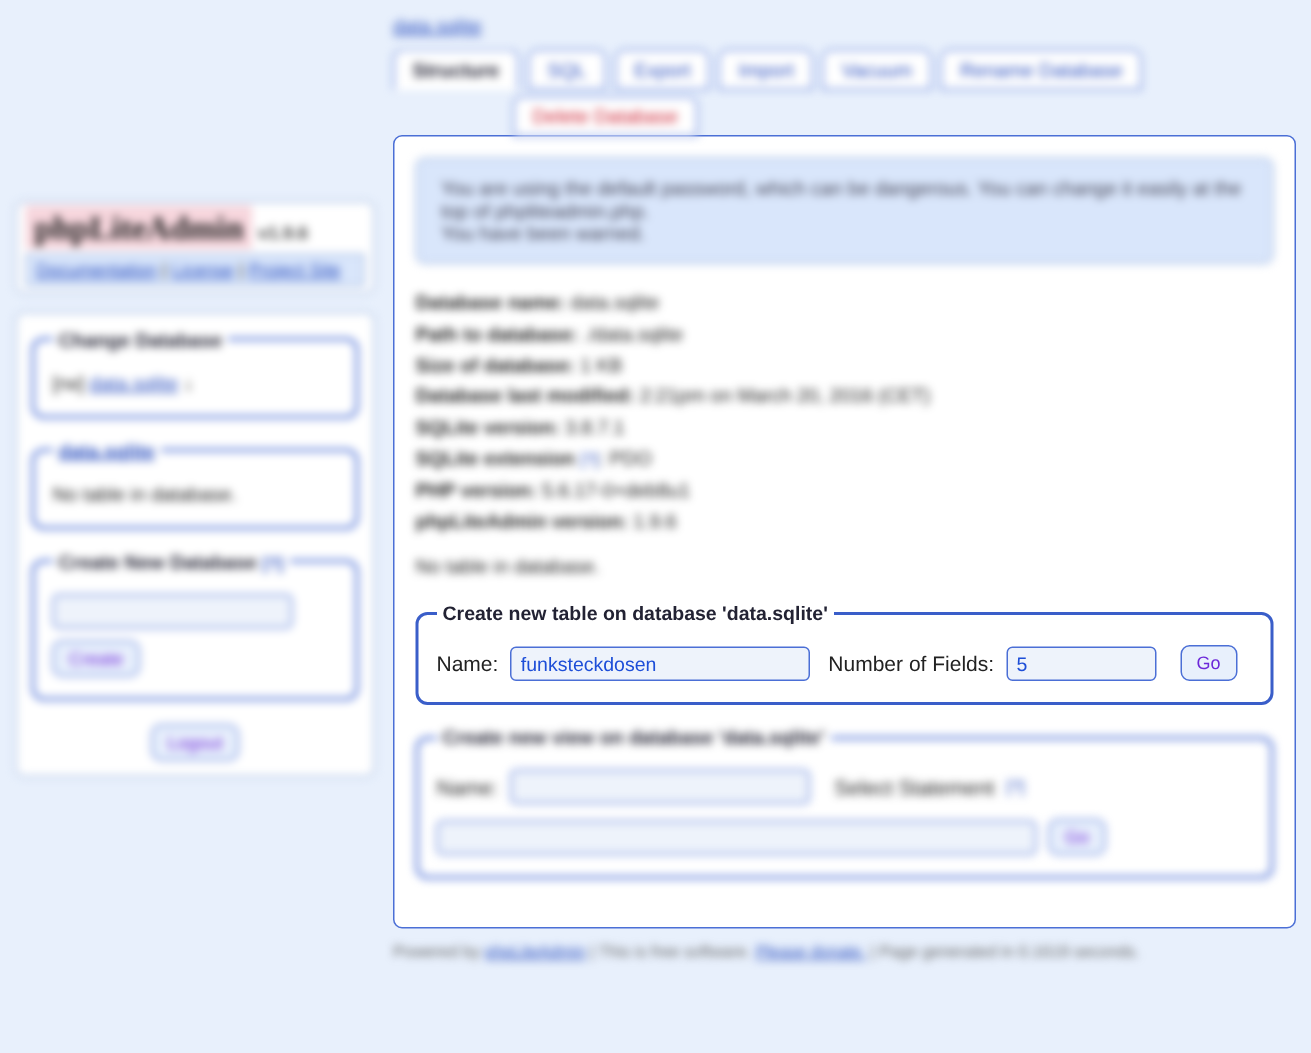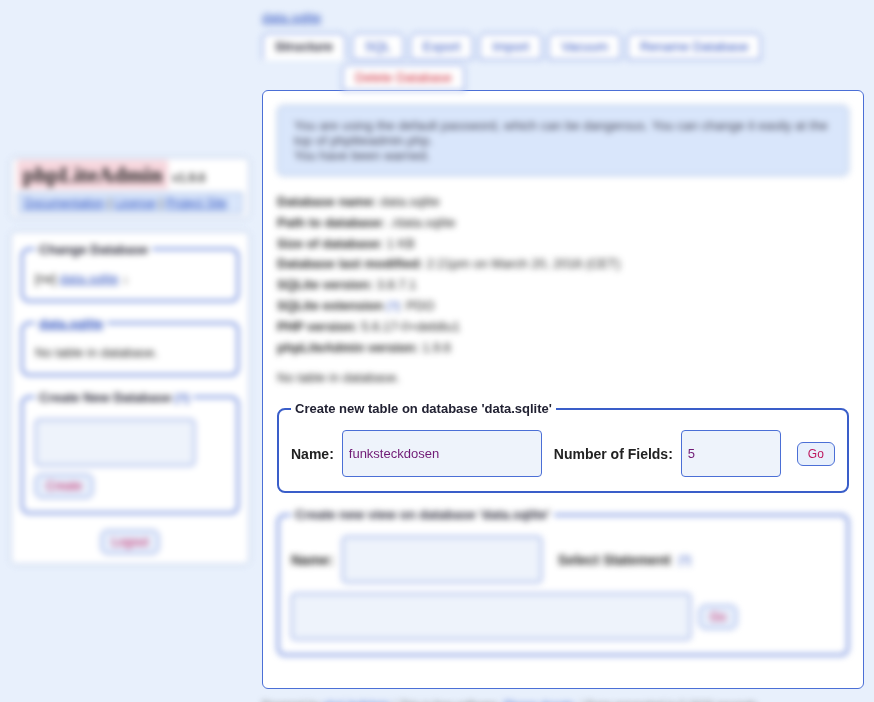--- a/index.html
+++ b/index.html
@@ -61,31 +61,31 @@
   font-size: 13px;
   color: #223;
   padding: 0 4px;
 }
 .db-link { color: #2a4fbf; text-decoration: underline; }
 .btn {
   background: #e8f0fc;
   border: 1px solid #4b6fd6;
   border-radius: 6px;
   padding: 4px 10px;
-  color: #be185d;
+  color: #6d28d9;
   cursor: pointer;
   font-size: 12px;
 }
 .txt-input {
   background: #eef3fb;
   border: 1px solid #4b6fd6;
   border-radius: 4px;
-  padding: 15px 6px;
-  font-size: 13px;
-  color: #701a75;
+  padding: 3px 6px;
+  font-size: 13px;
+  color: #1d4ed8;
 }
 .breadcrumb { color: #2a4fbf; text-decoration: underline; margin-bottom: 8px; display: inline-block; }
 .tabs-row { display: flex; gap: 6px; flex-wrap: wrap; align-items: flex-end; }
 .tab {
   background: #fff;
   border: 1px solid #4b6fd6;
   border-radius: 6px 6px 0 0;
   padding: 5px 12px;
   color: #2a4fbf;
   font-size: 13px;
@@ -108,21 +108,21 @@
   padding: 12px 16px;
   color: #445;
   font-size: 13px;
   margin-bottom: 16px;
 }
 .info-list { font-size: 13px; line-height: 1.6; margin-bottom: 12px; }
 .info-list b { font-weight: bold; }
 .sup { color: #2a4fbf; font-size: 11px; }
 .no-table { margin: 10px 0 16px 0; }
 .form-row { display: flex; align-items: center; gap: 8px; flex-wrap: wrap; }
-.label { font-size: 14px; font-weight: bold; }
+.label { font-size: 14px; }
 .footer { font-size: 11px; color: #666; margin-top: 10px; }
 .footer a { color: #2a4fbf; text-decoration: underline; }
 .logout-row { text-align: center; margin-top: 16px; }
 </style>
 </head>
 <body>
 
 <div class="container">
 
   <div class="sidebar">

